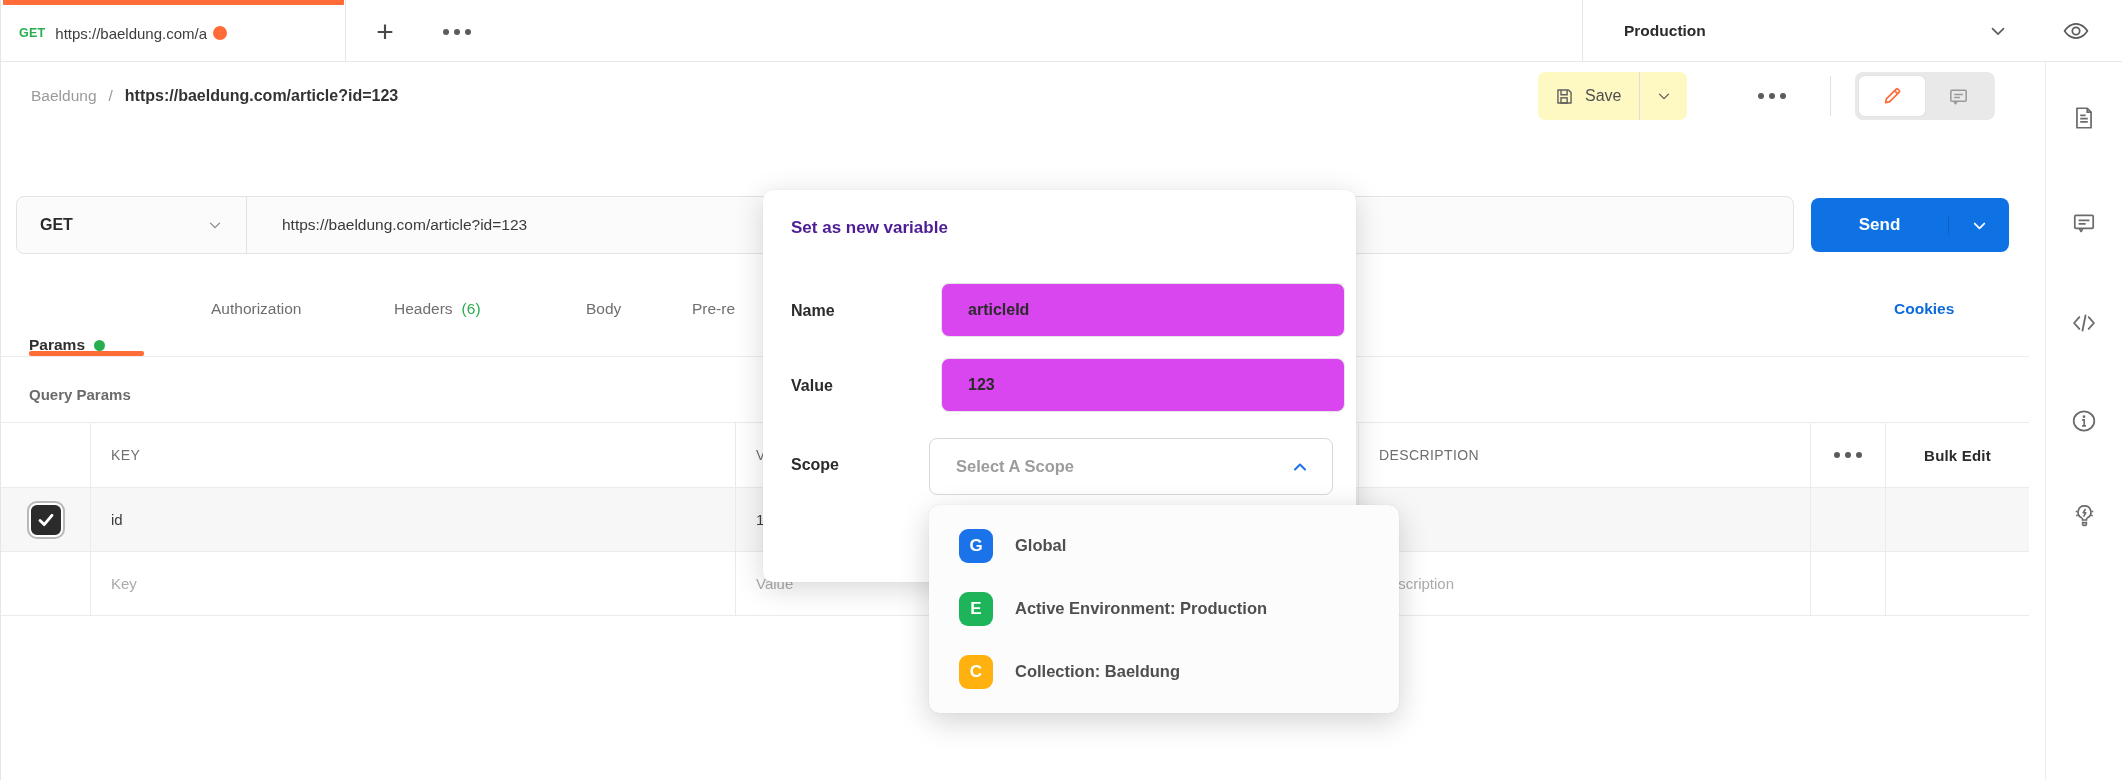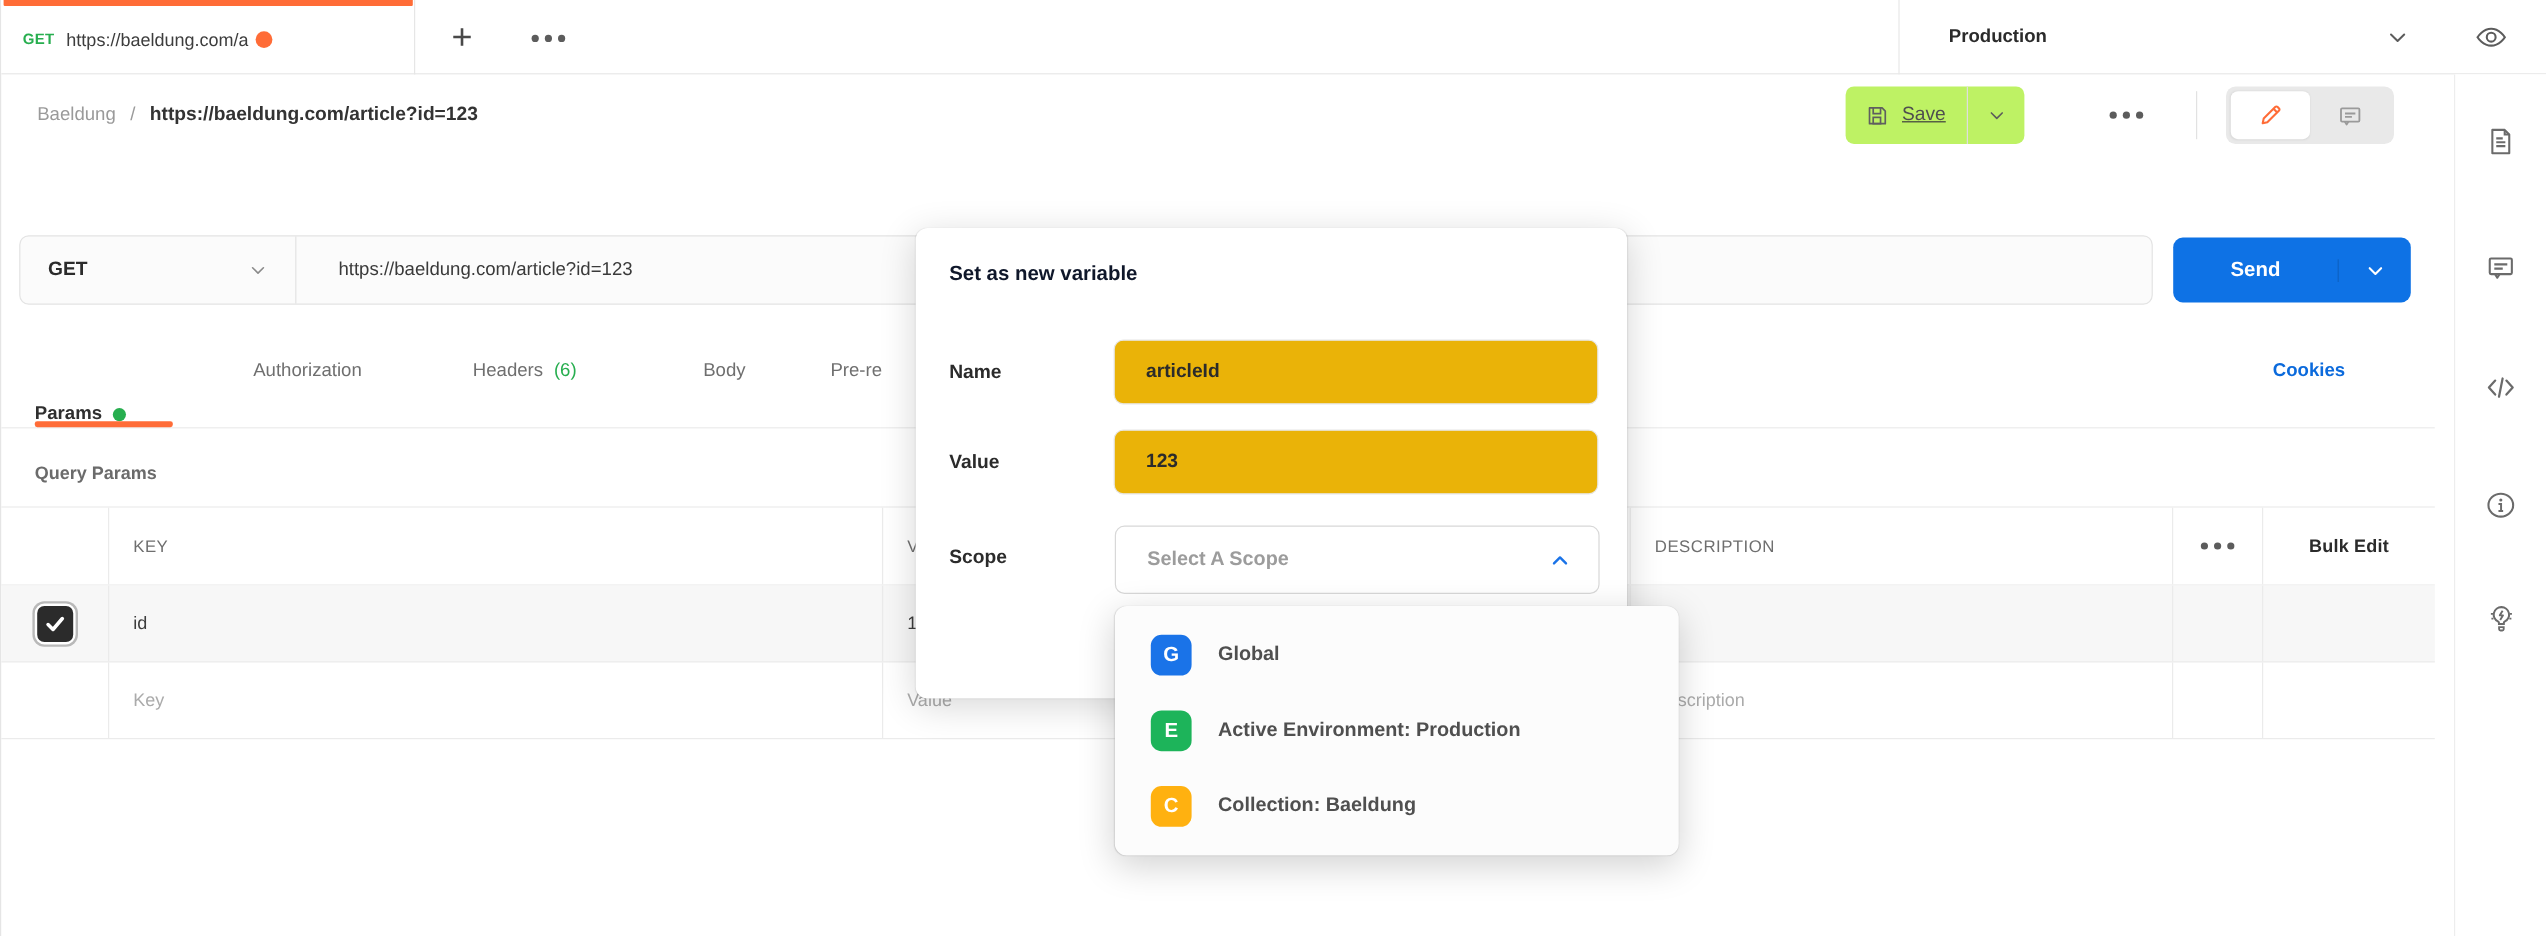--- a/index.html
+++ b/index.html
@@ -28,21 +28,21 @@
   .env-name { position:absolute; left:1623px; top:0; height:62px; display:flex; align-items:center;
               font-size:15.5px; font-weight:bold; color:#2b2b2b; cursor:pointer; }
   .env-chevron { position:absolute; left:1976px; top:10px; width:42px; height:42px; }
   .env-eye { position:absolute; left:2052px; top:8px; width:46px; height:46px; }
 
   
   .breadcrumb { position:absolute; left:30px; top:62px; height:68px; display:flex; align-items:center; gap:12px; font-size:15.5px; }
   .crumb-col { color:#9a9a9a; cursor:pointer; }
   .crumb-sep { color:#9a9a9a; }
   .crumb-req { color:#333; font-weight:bold; font-size:16px; }
-  .save-group { position:absolute; left:1537px; top:72px; height:48px; display:flex; background:#bef264; border-radius:7px; overflow:hidden;text-decoration:underline; }
+  .save-group { position:absolute; left:1537px; top:72px; height:48px; display:flex; background:#fef9c3; border-radius:7px; overflow:hidden; }
   .save-main { display:flex; align-items:center; gap:10px; padding:0 18px 0 16px; font-size:16px; color:#4f4f4f; cursor:pointer; }
   .save-caret { width:48px; display:flex; align-items:center; justify-content:center; border-left:1px solid #dedede; cursor:pointer; }
   .tb-more { position:absolute; left:1748px; top:72px; width:46px; height:48px; }
   .tb-divider { position:absolute; left:1829px; top:76px; width:1px; height:40px; background:#e2e2e2; }
   .segmented { position:absolute; left:1854px; top:72px; height:48px; display:flex; background:#e9e9e9; border-radius:8px; padding:4px; gap:0; }
   .segment { width:66px; border-radius:6px; display:flex; align-items:center; justify-content:center; cursor:pointer; }
   .segment.active { background:#fff; box-shadow:0 0 2px rgba(0,0,0,.08); }
 
   
   .url-bar { position:absolute; left:15px; top:196px; width:1778px; height:58px; background:#fbfbfb;
@@ -78,23 +78,23 @@
   .pcell.center { justify-content:center; padding-left:0; }
   .hcell { font-size:14px; color:#6f6f6f; letter-spacing:.4px; }
   .bulk { font-size:15px; font-weight:bold; color:#2b2b2b; cursor:pointer; letter-spacing:.2px; }
   .ph { color:#ababab; }
   .checkbox { width:34px; height:34px; background:#2b2b2b; border:2px solid #fff; box-shadow:0 0 0 2px #b9b9b9;
               border-radius:8px; display:flex; align-items:center; justify-content:center; cursor:pointer; }
 
   
   .popup { position:absolute; left:762px; top:190px; width:593px; height:392px; background:#fff; border-radius:10px;
            box-shadow:0 6px 30px rgba(0,0,0,.16), 0 0 1px rgba(0,0,0,.12); z-index:10; }
-  .popup-title { position:absolute; left:28px; top:28px; font-size:17px; font-weight:bold; color:#0f172a; }
+  .popup-title { position:absolute; left:28px; top:28px; font-size:17px; font-weight:bold; color:#4c1d95; }
   .fld-label { position:absolute; left:28px; font-size:16px; font-weight:bold; color:#2b2b2b; }
-  .fld-input { position:absolute; left:165px; width:404px; height:54px; background:#eab308; border:1px solid #e6e6e6;
+  .fld-input { position:absolute; left:178px; width:404px; height:54px; background:#d946ef; border:1px solid #e6e6e6;
                border-radius:8px; font-family:"Liberation Sans", sans-serif; font-size:16px; font-weight:bold;
                color:#2b2b2b; padding:0 20px 0 26px; outline:none; }
   .scope-select { position:absolute; left:166px; top:248px; width:404px; height:57px; background:#fff; border:1px solid #d8d8d8;
                   border-radius:8px; display:flex; align-items:center; justify-content:space-between; padding:0 22px 0 26px; cursor:pointer; }
   .scope-ph { font-size:16.5px; font-weight:bold; color:#9c9c9c; }
 
   
   .scope-menu { position:absolute; left:928px; top:505px; width:470px; height:208px; background:#fcfcfc; border-radius:10px;
                 box-shadow:0 8px 30px rgba(0,0,0,.18), 0 0 1px rgba(0,0,0,.15); z-index:20; padding:9px 0; }
   .opt { height:63px; display:flex; align-items:center; gap:22px; padding-left:30px; cursor:pointer; }

